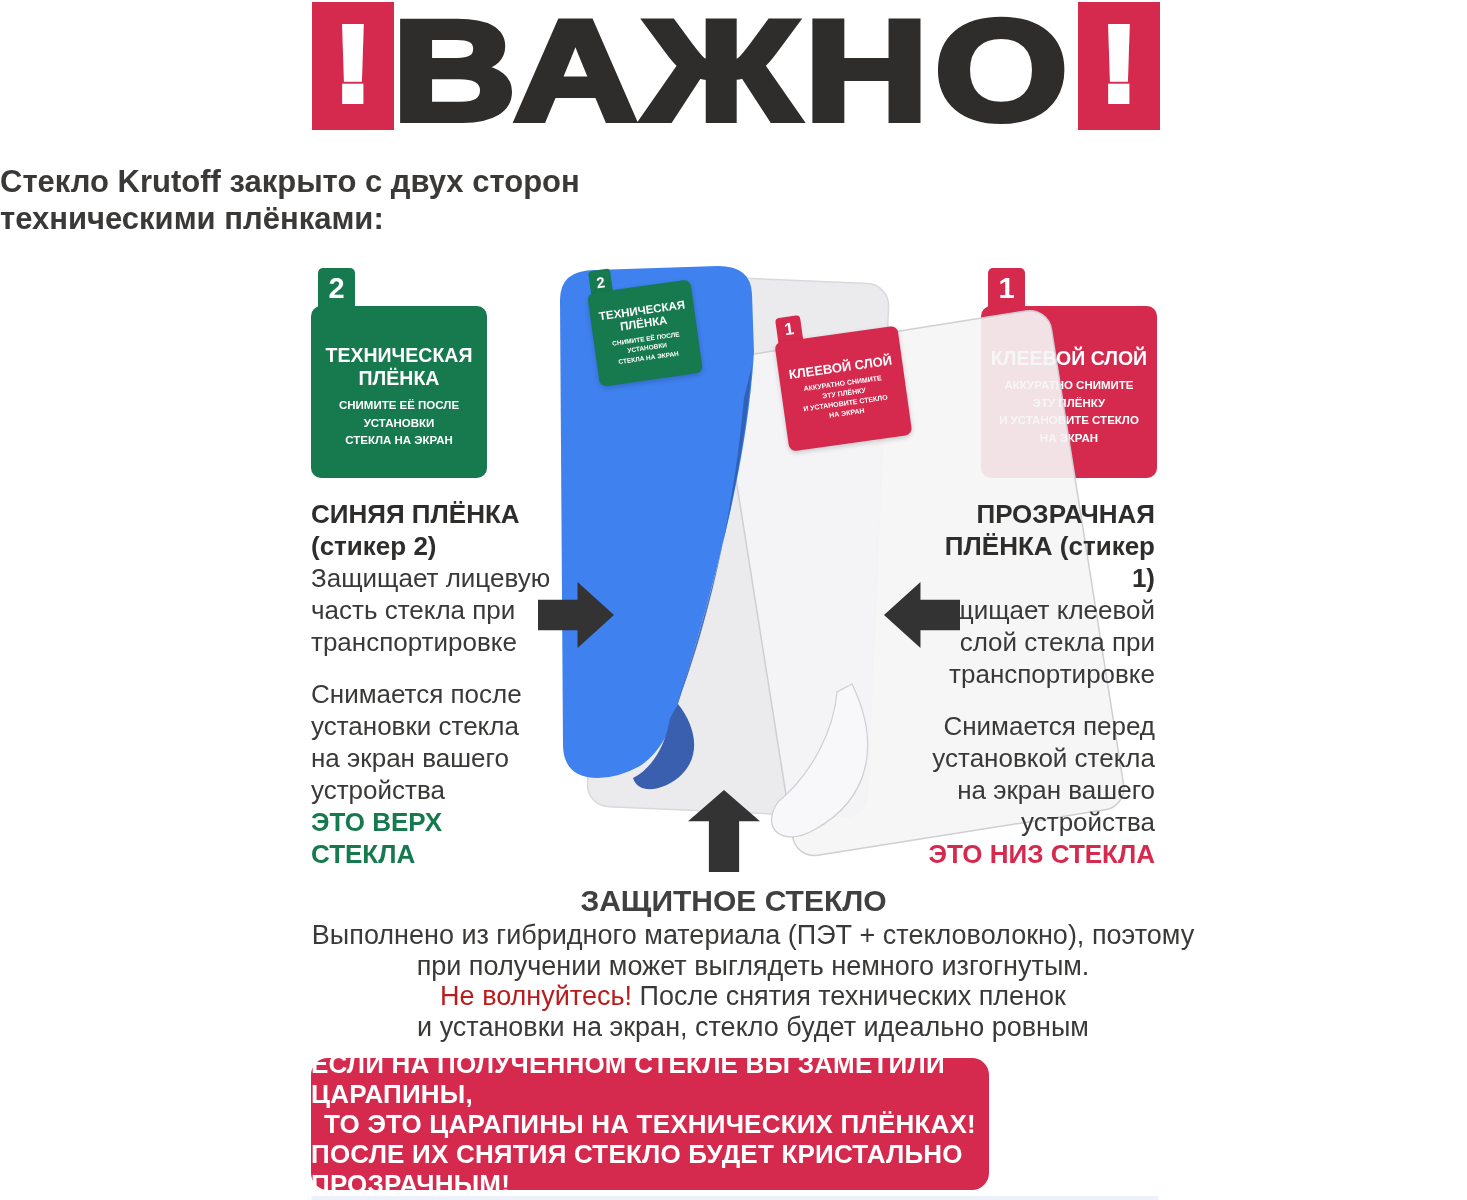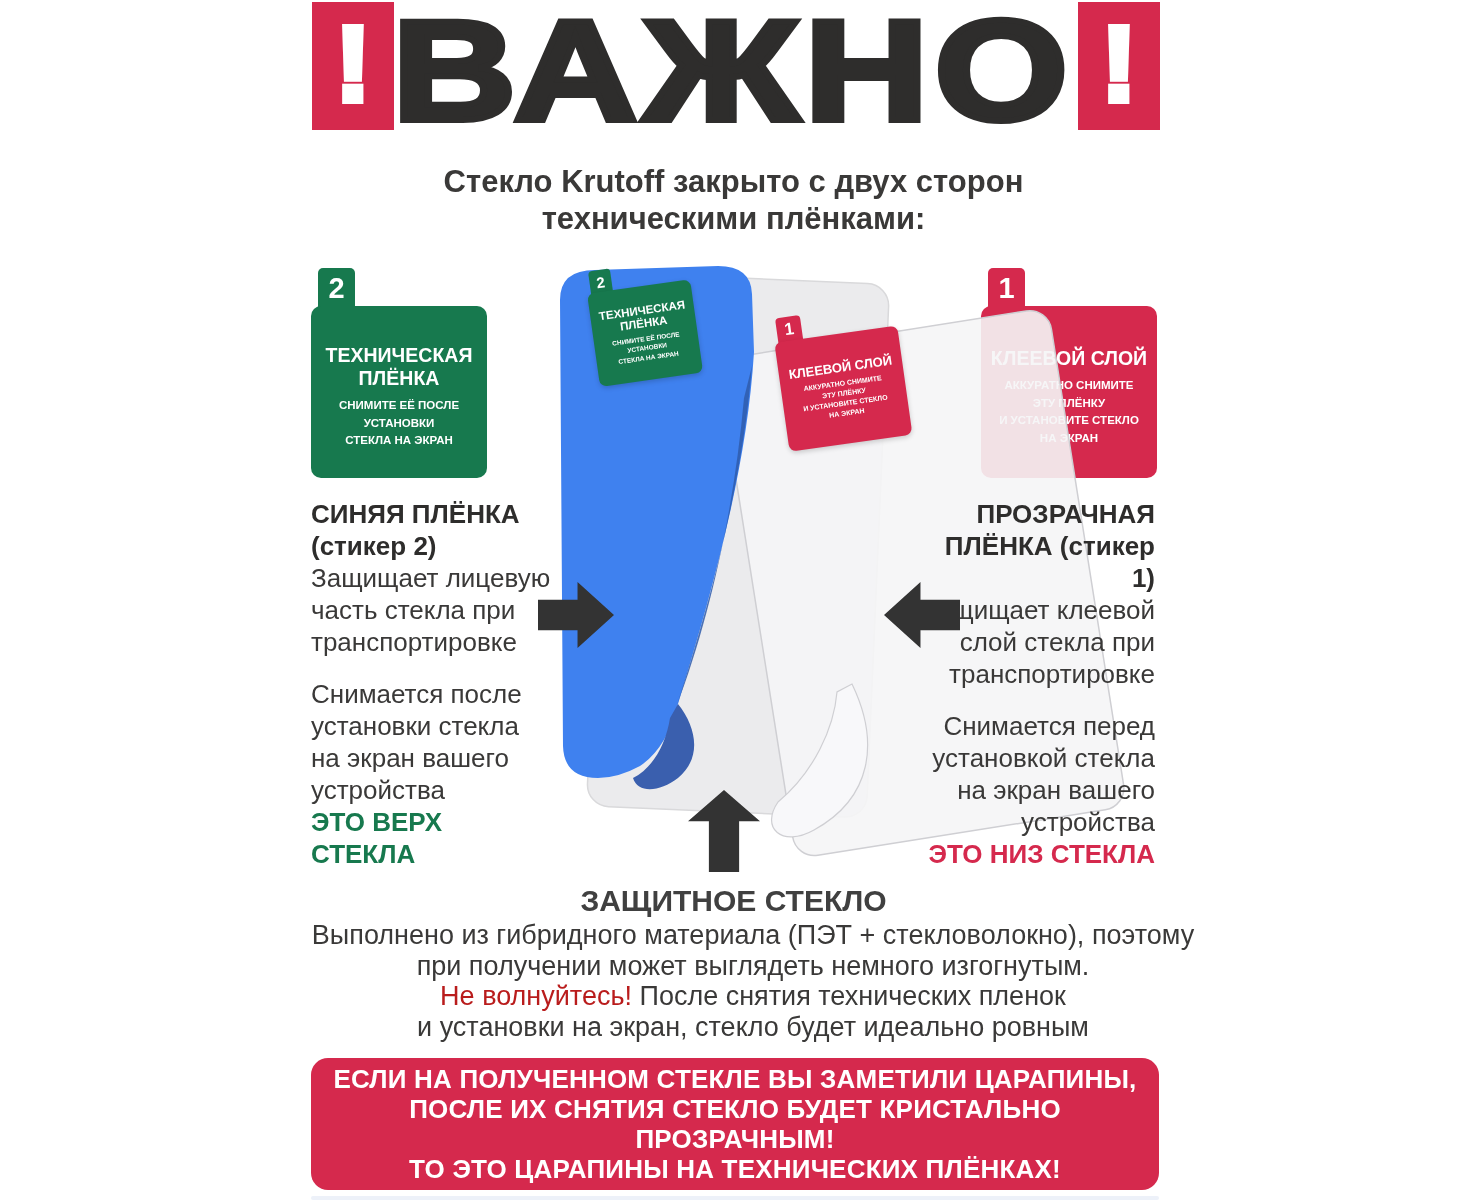--- a/index.html
+++ b/index.html
@@ -20,21 +20,21 @@
   .excl.right{left:1078px;}
   .title-wrap{
     position:absolute;left:0;right:0;top:-4px;text-align:center;height:150px;line-height:150px;
   }
   .title-word{
     display:inline-block;font-size:143px;font-weight:bold;color:#2e2d2c;
     -webkit-text-stroke:6px #2e2d2c;letter-spacing:5px;
     transform:scaleX(1.2);transform-origin:center;
   }
   .subtitle{
-    position:absolute;left:0;right:0;top:163px;text-align:center;
+    position:absolute;left:0;right:0;top:163px;text-align:left;
     font-size:31px;line-height:37px;font-weight:bold;color:#3a3938;
   }
 
   
   .sticker{position:absolute;width:176px;}
   .sticker .tab{
     width:37px;height:40px;margin-left:7px;border-radius:5px 5px 0 0;
     display:flex;align-items:center;justify-content:center;
     color:#fff;font-weight:bold;font-size:29px;
   }
@@ -99,23 +99,23 @@
   .c-high.redtx{color:#d5294d;}
 
   
   .glass-sec{position:absolute;left:0;right:0;top:884px;text-align:center;}
   .glass-sec .g-head{font-weight:bold;font-size:30px;line-height:34px;color:#404040;}
   .glass-sec .g-lines{font-size:27px;line-height:30.5px;color:#3a3938;margin-top:2px;margin-left:39px;}
   .glass-sec .hl{color:#b91c1c;font-weight:normal;}
 
   
   .banner{
-    position:absolute;left:311px;top:1058px;width:848px;height:132px;background:#d5294d;
+    position:absolute;left:311px;top:1058px;width:678px;height:132px;background:#d5294d;
     border-radius:17px;display:flex;flex-direction:column;align-items:center;justify-content:center;
-    color:#fff;font-weight:bold;font-size:26px;line-height:30px;text-align:center;
+    color:#fff;font-weight:bold;font-size:26px;line-height:30px;
     letter-spacing:.2px;
   }
   .bottom-strip{
     position:absolute;left:311px;top:1196px;width:848px;height:4px;background:#edf1f9;border-radius:2px;
   }
 </style>
 </head>
 <body>
 
 <div class="page">
@@ -238,19 +238,19 @@
     <div class="g-lines">
       <div>Выполнено из гибридного материала (ПЭТ + стекловолокно), поэтому</div>
       <div>при получении может выглядеть немного изгогнутым.</div>
       <div><span class="hl">Не волнуйтесь!</span><span> После снятия технических пленок</span></div>
       <div>и установки на экран, стекло будет идеально ровным</div>
     </div>
   </div>
 
   <div class="banner">
     <div>ЕСЛИ НА ПОЛУЧЕННОМ СТЕКЛЕ ВЫ ЗАМЕТИЛИ ЦАРАПИНЫ,</div>
+    <div>ТО ЭТО ЦАРАПИНЫ НА ТЕХНИЧЕСКИХ ПЛЁНКАХ!</div>
     <div>ПОСЛЕ ИХ СНЯТИЯ СТЕКЛО БУДЕТ КРИСТАЛЬНО ПРОЗРАЧНЫМ!</div>
-    <div>ТО ЭТО ЦАРАПИНЫ НА ТЕХНИЧЕСКИХ ПЛЁНКАХ!</div>
   </div>
 
   <div class="bottom-strip"></div>
 
 </div>
 
 </body></html>

